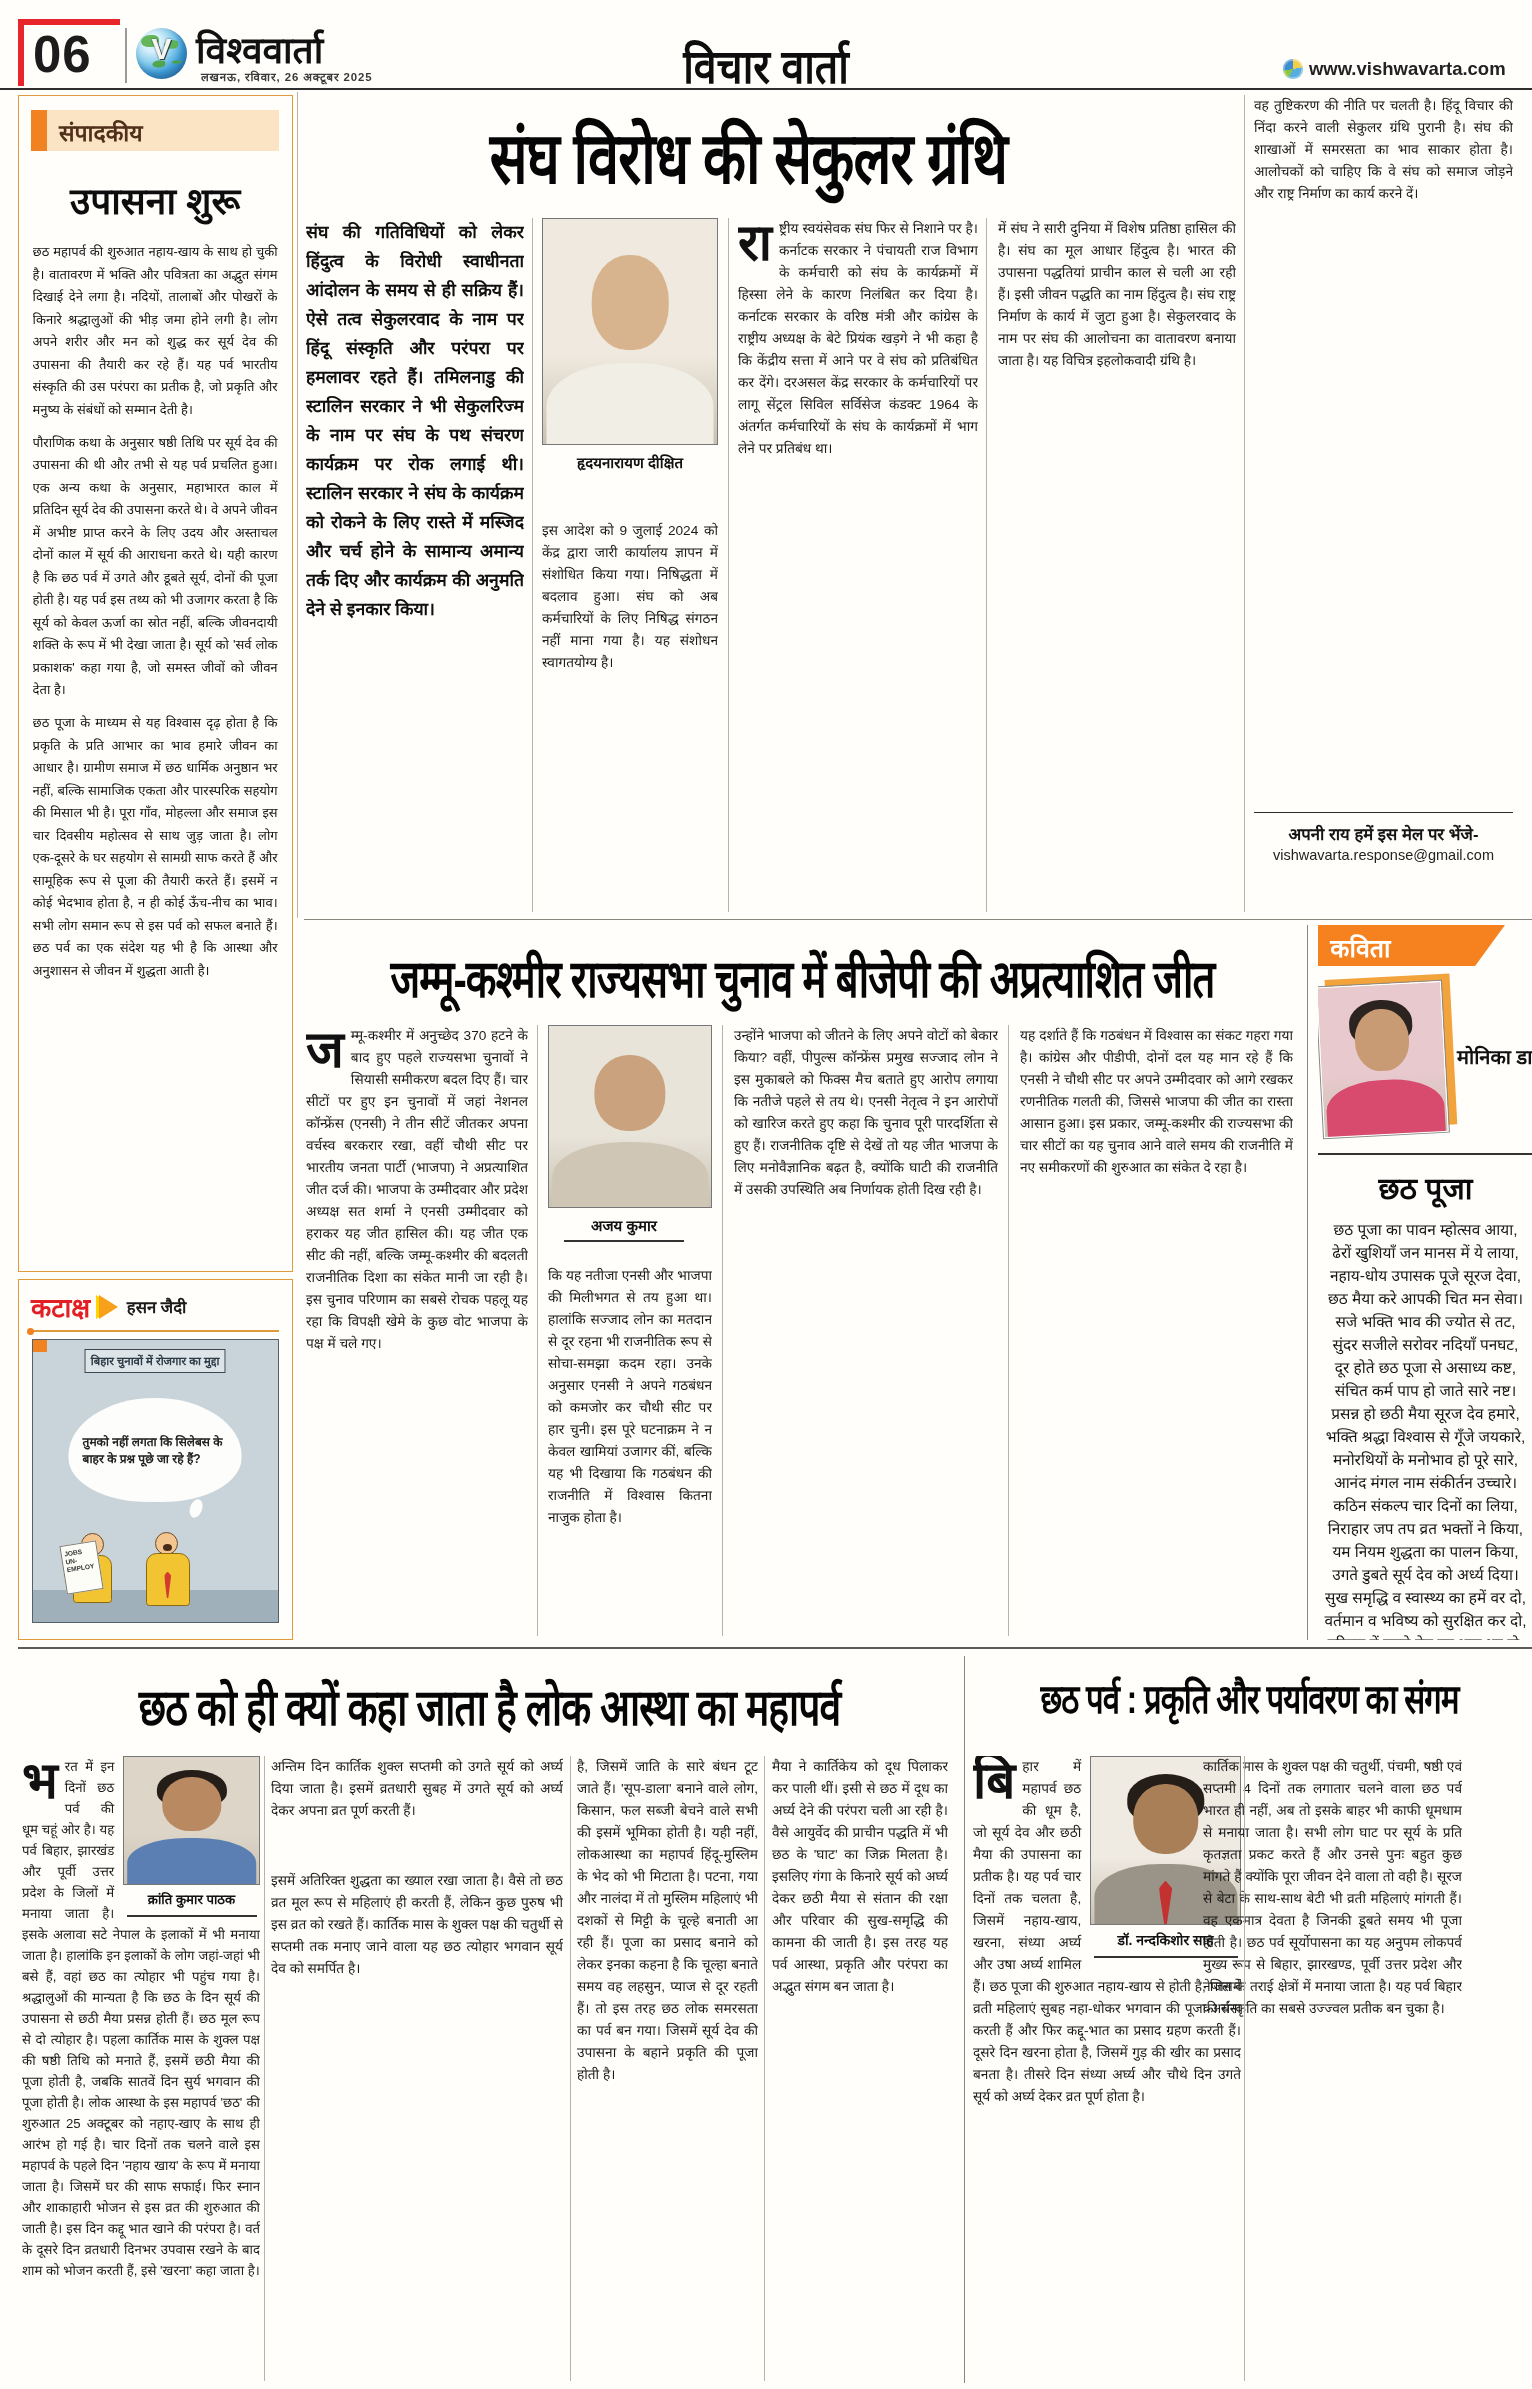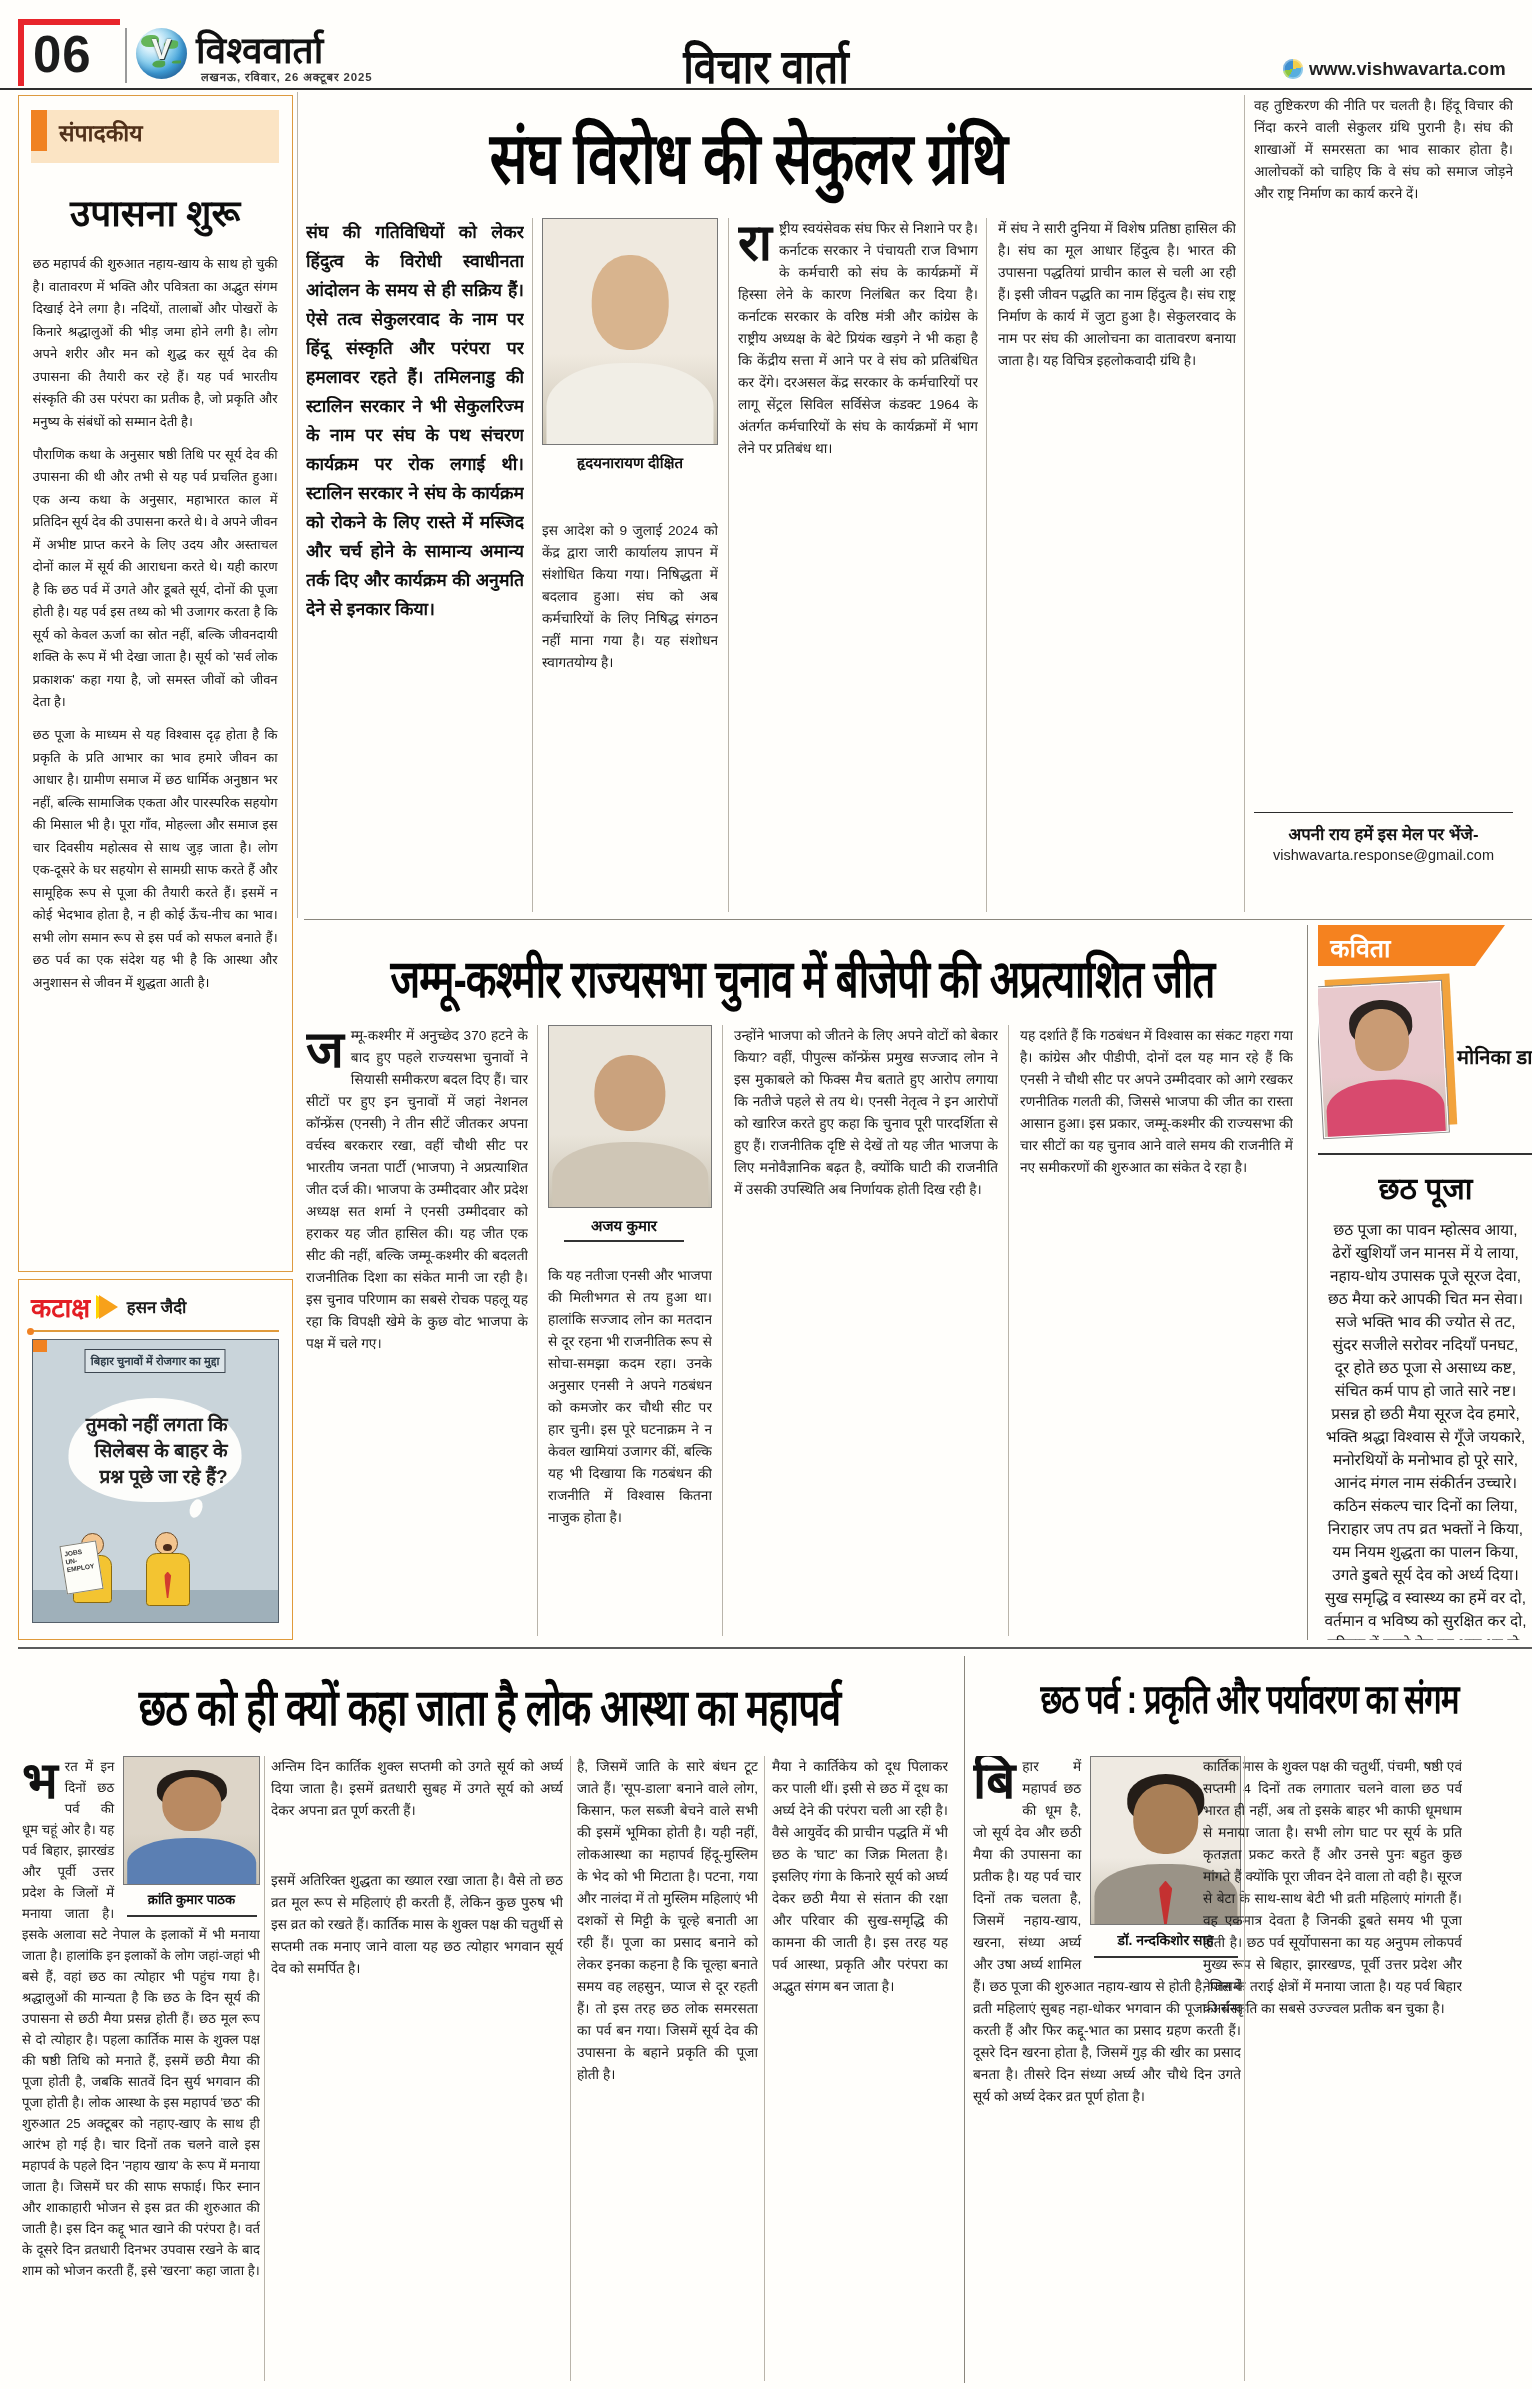--- a/index.html
+++ b/index.html
@@ -44,21 +44,21 @@
     background:var(--hair,transparent); border-radius:50% 50% 40% 40%; }
   .ph-head { position:absolute; left:50%; top:16%; width:44%; height:42%; transform:translateX(-50%);
     background:var(--skin,#cda57e); border-radius:48% 48% 46% 46%; }
   .ph-body { position:absolute; left:50%; bottom:-6%; width:96%; height:42%; transform:translateX(-50%);
     background:var(--shirt,#e9e6df); border-radius:46% 46% 0 0; }
   .ph-tie { position:absolute; left:50%; bottom:0; width:9%; height:26%; transform:translateX(-50%);
     background:#c43131; clip-path:polygon(50% 0,100% 18%,60% 100%,40% 100%,0 18%); }
 
   
   .ed-box { position:absolute; left:17.6px; top:95px; width:275px; height:1177px; border:0.9px solid #dd9a3f; background:#fffefb; overflow:hidden; }
-  .ed-label-bar { position:relative; margin:14px 12.3px 0 12.3px; height:53px; background:#fbe4c4; }
+  .ed-label-bar { position:relative; margin:14px 12.3px 0 12.3px; height:41px; background:#fbe4c4; }
   .ed-label-sq { position:absolute; left:0; top:0; width:16px; height:41px; background:#f08222; }
   .ed-label { position:absolute; left:28px; top:6.2px; font-size:23px; font-weight:700; color:#50301a; }
   .ed-title { margin-top:23px; text-align:center; font-size:37px; font-weight:800; color:#0d0d0d; }
   .ed-body { margin:16px 14px 0 14px; height:1004px; overflow:hidden; }
   .ed-para { font-size:13px; line-height:22.5px; text-align:justify; margin-bottom:10.6px; }
 
   
   .kt-box { position:absolute; left:17.6px; top:1279px; width:275px; height:361px; border:0.9px solid #e09a3a; overflow:hidden; }
   .kt-head { display:flex; align-items:center; gap:8.8px; padding:8.8px 12.3px 3.5px 12.3px; }
   .kt-title { font-size:26.4px; font-weight:800; color:#e31e24; }
@@ -66,21 +66,21 @@
     filter:drop-shadow(-2.6px 0 0 #ffd400); }
   .kt-author { font-size:16.7px; font-weight:700; color:#1b1b1b; }
   .kt-underline { position:relative; margin:1.8px 12.3px 7px 12.3px; height:1.8px; background:#e09a3a; }
   .kt-underline::before { content:""; position:absolute; left:-3.5px; top:-2.6px; width:7px; height:7px; border-radius:50%; background:#f08222; }
   .cartoon { position:relative; margin:0 auto; width:247px; height:284px; border:0.9px solid #55606a; background:#c9d4da; overflow:hidden; }
   .ct-corner { position:absolute; left:-8.8px; top:-10.6px; width:23px; height:23px; background:#f08222; }
   .ct-caption { position:absolute; left:50%; top:8.8px; transform:translateX(-50%); width:141px; border:1.8px solid #3c4650;
     background:#dde5e9; font-size:11.4px; font-weight:700; text-align:center; padding:3.5px 2.6px; color:#2c3a46; }
   .ct-bubble { position:absolute; left:50%; top:58px; transform:translateX(-50%); width:173px; height:104px; background:#fdfdfb;
     border-radius:50% 50% 46% 46%/55% 55% 42% 42%; display:flex; align-items:center; justify-content:center;
-    font-size:19px; font-weight:700; text-align:right; color:#222; padding:7px 14px; }
+    font-size:12px; font-weight:700; text-align:left; color:#222; padding:7px 14px; }
   .ct-tail { position:absolute; left:157px; top:159px; width:12.3px; height:19.4px; background:#fdfdfb; border-radius:50%; transform:rotate(20deg); }
   .ct-ground { position:absolute; left:0; bottom:0; width:100%; height:32px; background:#9fb0ba; }
   .ct-man { position:absolute; bottom:19.4px; width:42px; }
   .ct-head { position:relative; margin:0 auto; width:23px; height:23px; border-radius:50%; background:#f3c58f; border:0.9px solid #6a4a2a; }
   .ct-mouth { position:absolute; left:7px; top:11.4px; width:8.8px; height:7px; border-radius:50%; background:#4a2a1a; }
   .ct-shirt { margin:-1.8px auto 0 auto; width:39px; height:48px; border-radius:10.6px 10.6px 3.5px 3.5px; background:#f3c431; border:0.9px solid #8a6a10; }
   .ct-tie { position:absolute; left:50%; transform:translateX(-50%); bottom:7px; width:7px; height:26.4px; background:#d23b2e;
     clip-path:polygon(50% 0,100% 15%,60% 100%,40% 100%,0 15%); }
   .ct-paper { position:absolute; left:30px; bottom:30px; width:37px; height:49px; background:#fdfdf8; border:0.9px solid #7a7a72;
     transform:rotate(-9deg); font-size:6.6px; font-weight:700; color:#333; padding:3.5px 2.6px; line-height:8px; }

